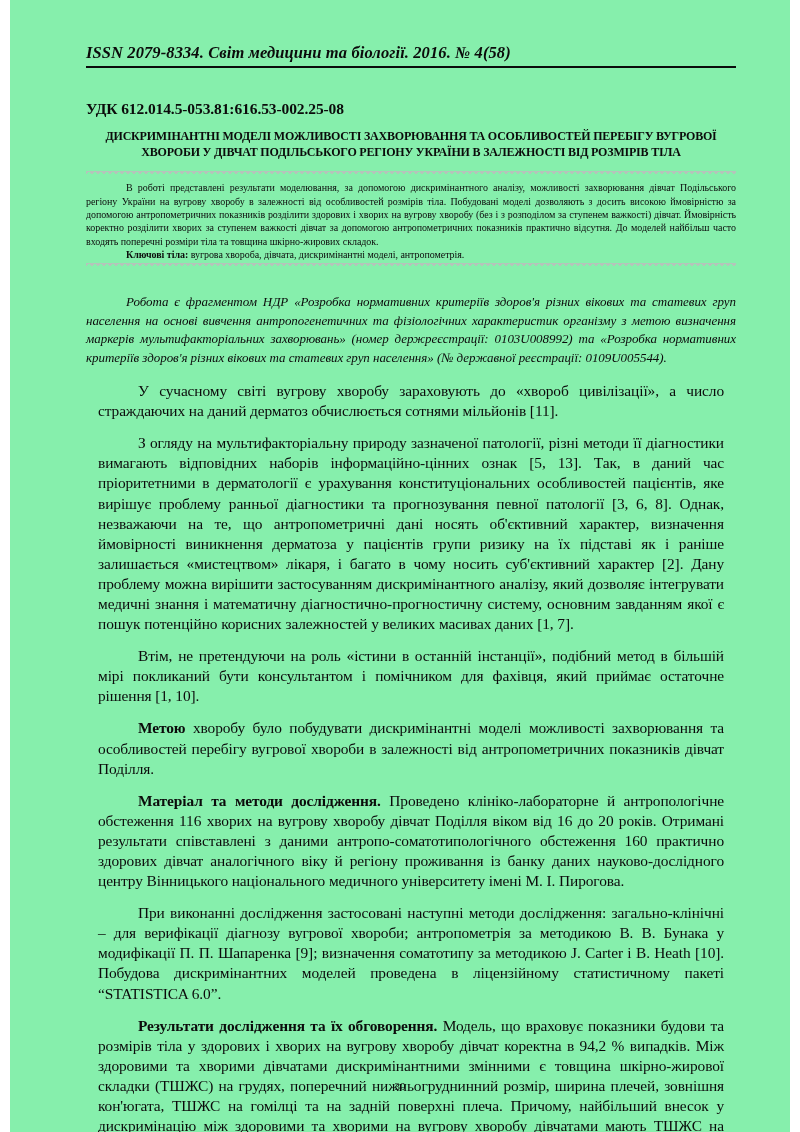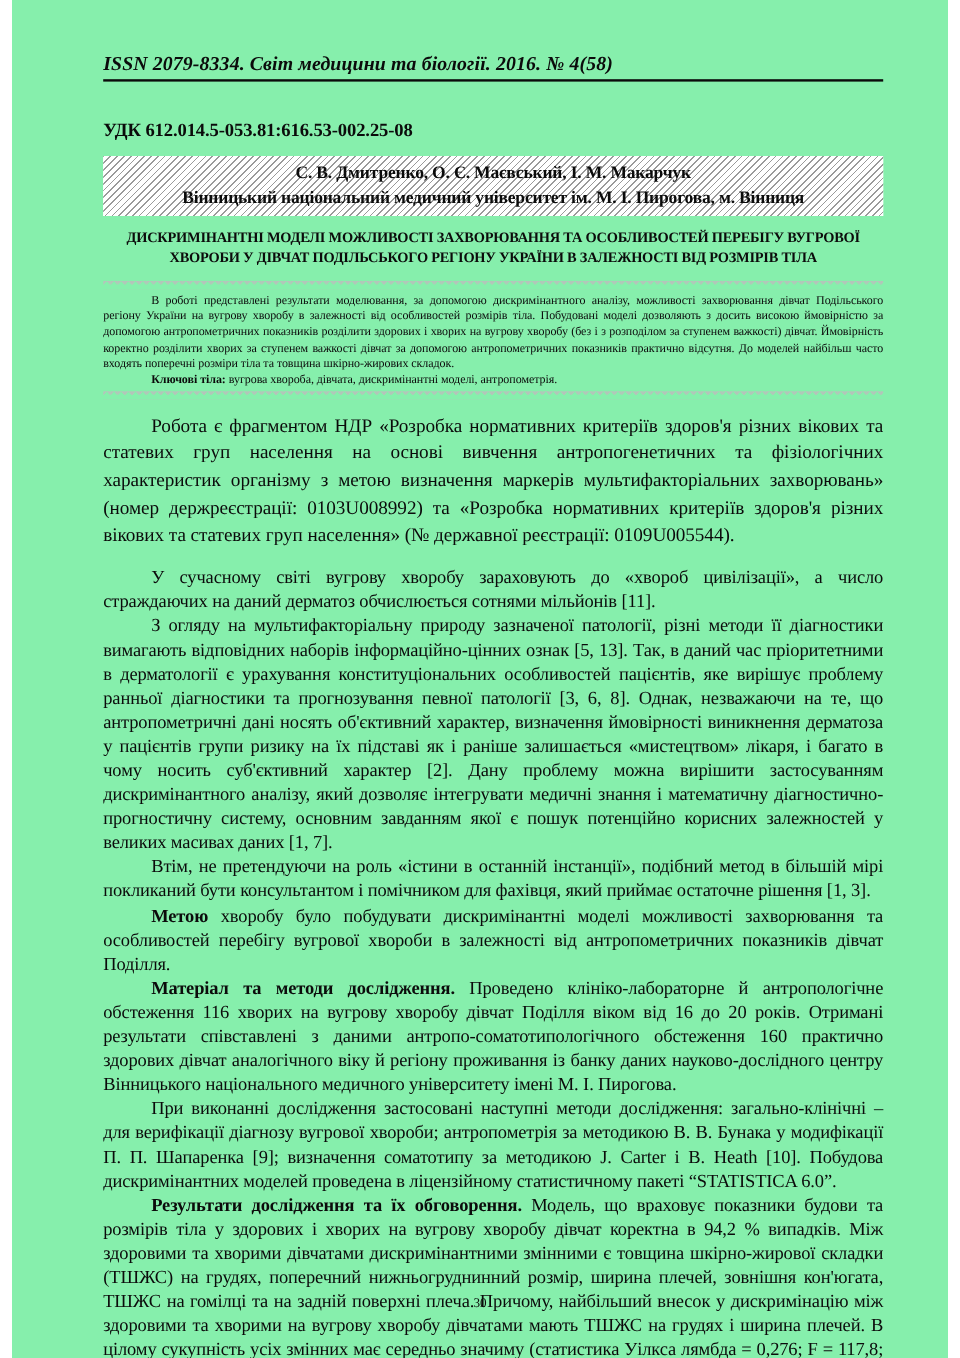--- a/index.html
+++ b/index.html
@@ -108,39 +108,40 @@
     line-height: 1.335;
     text-align: justify;
     text-justify: inter-word;
     letter-spacing: -0.05px;
   }
   .abstract p { margin: 0; text-indent: 40px; }
   .abstract .kw-label { font-weight: bold; }
 
   
   .funding {
-    margin-top: 12px;
-    font-size: 16px;
+    margin-top: 23px;
+    font-style: italic;
+    font-size: 13px;
     line-height: 1.42;
     text-align: justify;
     letter-spacing: -0.05px;
   }
   .funding p { margin: 0; text-indent: 40px; }
 
   
   .body-text {
     margin-top: 14px;
     font-size: 15.4px;
     line-height: 1.305;
     text-align: justify;
     text-justify: inter-word;
     letter-spacing: -0.1px;
   }
   .body-text p {
-    margin: 0;
+    margin: 12px;
     text-indent: 40px;
   }
   .body-text b { font-weight: bold; }
 
   
   .page-number {
     position: absolute;
     left: 0;
     right: 0;
     bottom: 40px;
@@ -152,44 +153,40 @@
 <body>
 
 <div class="page">
   <div class="content">
 
     <div class="running-head">ISSN 2079-8334. Світ медицини та біології. 2016. № 4(58)</div>
     <div class="rule-thick"></div>
 
     <div class="udc">УДК 612.014.5-053.81:616.53-002.25-08</div>
 
-    <div class="authors-band">
-      <div class="line">С. В. Дмитренко, О. Є. Маєвський, І. М. Макарчук</div>
-      <div class="line">Вінницький національний медичний університет ім. М. І. Пирогова, м. Вінниця</div>
-    </div>
 
     <div class="article-title">ДИСКРИМІНАНТНІ МОДЕЛІ МОЖЛИВОСТІ ЗАХВОРЮВАННЯ ТА ОСОБЛИВОСТЕЙ ПЕРЕБІГУ ВУГРОВОЇ ХВОРОБИ У ДІВЧАТ ПОДІЛЬСЬКОГО РЕГІОНУ УКРАЇНИ В ЗАЛЕЖНОСТІ ВІД РОЗМІРІВ ТІЛА</div>
 
     <div class="zigzag top"></div>
 
     <div class="abstract">
       <p>В роботі представлені результати моделювання, за допомогою дискримінантного аналізу, можливості захворювання дівчат Подільського регіону України на вугрову хворобу в залежності від особливостей розмірів тіла. Побудовані моделі дозволяють з досить високою ймовірністю за допомогою антропометричних показників розділити здорових і хворих на вугрову хворобу (без і з розподілом за ступенем важкості) дівчат. Ймовірність коректно розділити хворих за ступенем важкості дівчат за допомогою антропометричних показників практично відсутня. До моделей найбільш часто входять поперечні розміри тіла та товщина шкірно-жирових складок.</p>
       <p><span class="kw-label">Ключові тіла:</span><span> вугрова хвороба, дівчата, дискримінантні моделі, антропометрія.</span></p>
     </div>
 
     <div class="zigzag bottom"></div>
 
     <div class="funding">
       <p>Робота є фрагментом НДР «Розробка нормативних критеріїв здоров'я різних вікових та статевих груп населення на основі вивчення антропогенетичних та фізіологічних характеристик організму з метою визначення маркерів мультифакторіальних захворювань» (номер держреєстрації: 0103U008992) та «Розробка нормативних критеріїв здоров'я різних вікових та статевих груп населення» (№ державної реєстрації: 0109U005544).</p>
     </div>
 
     <div class="body-text">
       <p>У сучасному світі вугрову хворобу зараховують до «хвороб цивілізації», а число страждаючих на даний дерматоз обчислюється сотнями мільйонів [11].</p>
       <p>З огляду на мультифакторіальну природу зазначеної патології, різні методи її діагностики вимагають відповідних наборів інформаційно-цінних ознак [5, 13]. Так, в даний час пріоритетними в дерматології є урахування конституціональних особливостей пацієнтів, яке вирішує проблему ранньої діагностики та прогнозування певної патології [3, 6, 8]. Однак, незважаючи на те, що антропометричні дані носять об'єктивний характер, визначення ймовірності виникнення дерматоза у пацієнтів групи ризику на їх підставі як і раніше залишається «мистецтвом» лікаря, і багато в чому носить суб'єктивний характер [2]. Дану проблему можна вирішити застосуванням дискримінантного аналізу, який дозволяє інтегрувати медичні знання і математичну діагностично-прогностичну систему, основним завданням якої є пошук потенційно корисних залежностей у великих масивах даних [1, 7].</p>
-      <p>Втім, не претендуючи на роль «істини в останній інстанції», подібний метод в більшій мірі покликаний бути консультантом і помічником для фахівця, який приймає остаточне рішення [1, 3].</p>
+      <p>Втім, не претендуючи на роль «істини в останній інстанції», подібний метод в більшій мірі покликаний бути консультантом і помічником для фахівця, який приймає остаточне рішення [1, 10].</p>
       <p><b>Метою</b><span> хворобу було побудувати дискримінантні моделі можливості захворювання та особливостей перебігу вугрової хвороби в залежності від антропометричних показників дівчат Поділля.</span></p>
       <p><b>Матеріал та методи дослідження.</b><span> Проведено клініко-лабораторне й антропологічне обстеження 116 хворих на вугрову хворобу дівчат Поділля віком від 16 до 20 років. Отримані результати співставлені з даними антропо-соматотипологічного обстеження 160 практично здорових дівчат аналогічного віку й регіону проживання із банку даних науково-дослідного центру Вінницького національного медичного університету імені М. І. Пирогова.</span></p>
       <p>При виконанні дослідження застосовані наступні методи дослідження: загально-клінічні – для верифікації діагнозу вугрової хвороби; антропометрія за методикою В. В. Бунака у модифікації П. П. Шапаренка [9]; визначення соматотипу за методикою J. Carter і B. Heath [10]. Побудова дискримінантних моделей проведена в ліцензійному статистичному пакеті “STATISTICA 6.0”.</p>
       <p><b>Результати дослідження та їх обговорення.</b><span> Модель, що враховує показники будови та розмірів тіла у здорових і хворих на вугрову хворобу дівчат коректна в 94,2 % випадків. Між здоровими та хворими дівчатами дискримінантними змінними є товщина шкірно-жирової складки (ТШЖС) на грудях, поперечний нижньогруднинний розмір, ширина плечей, зовнішня кон'югата, ТШЖС на гомілці та на задній поверхні плеча. Причому, найбільший внесок у дискримінацію між здоровими та хворими на вугрову хворобу дівчатами мають ТШЖС на грудях і ширина плечей. В цілому сукупність усіх змінних має середньо значиму (статистика Уілкса лямбда = 0,276; F = 117,8; p&lt;0,001) дискримінацію між здоровими та хворими на вугрову хворобу дівчатами. Показники класифікації (Df), за допомогою яких можна передбачити належність дівчат до «типових» для здорових або до «типових» для хворих на вугрову хворобу наведені у вигляді</span></p>
     </div>
 
   </div>
 
   <div class="page-number">30</div>
 </div>

